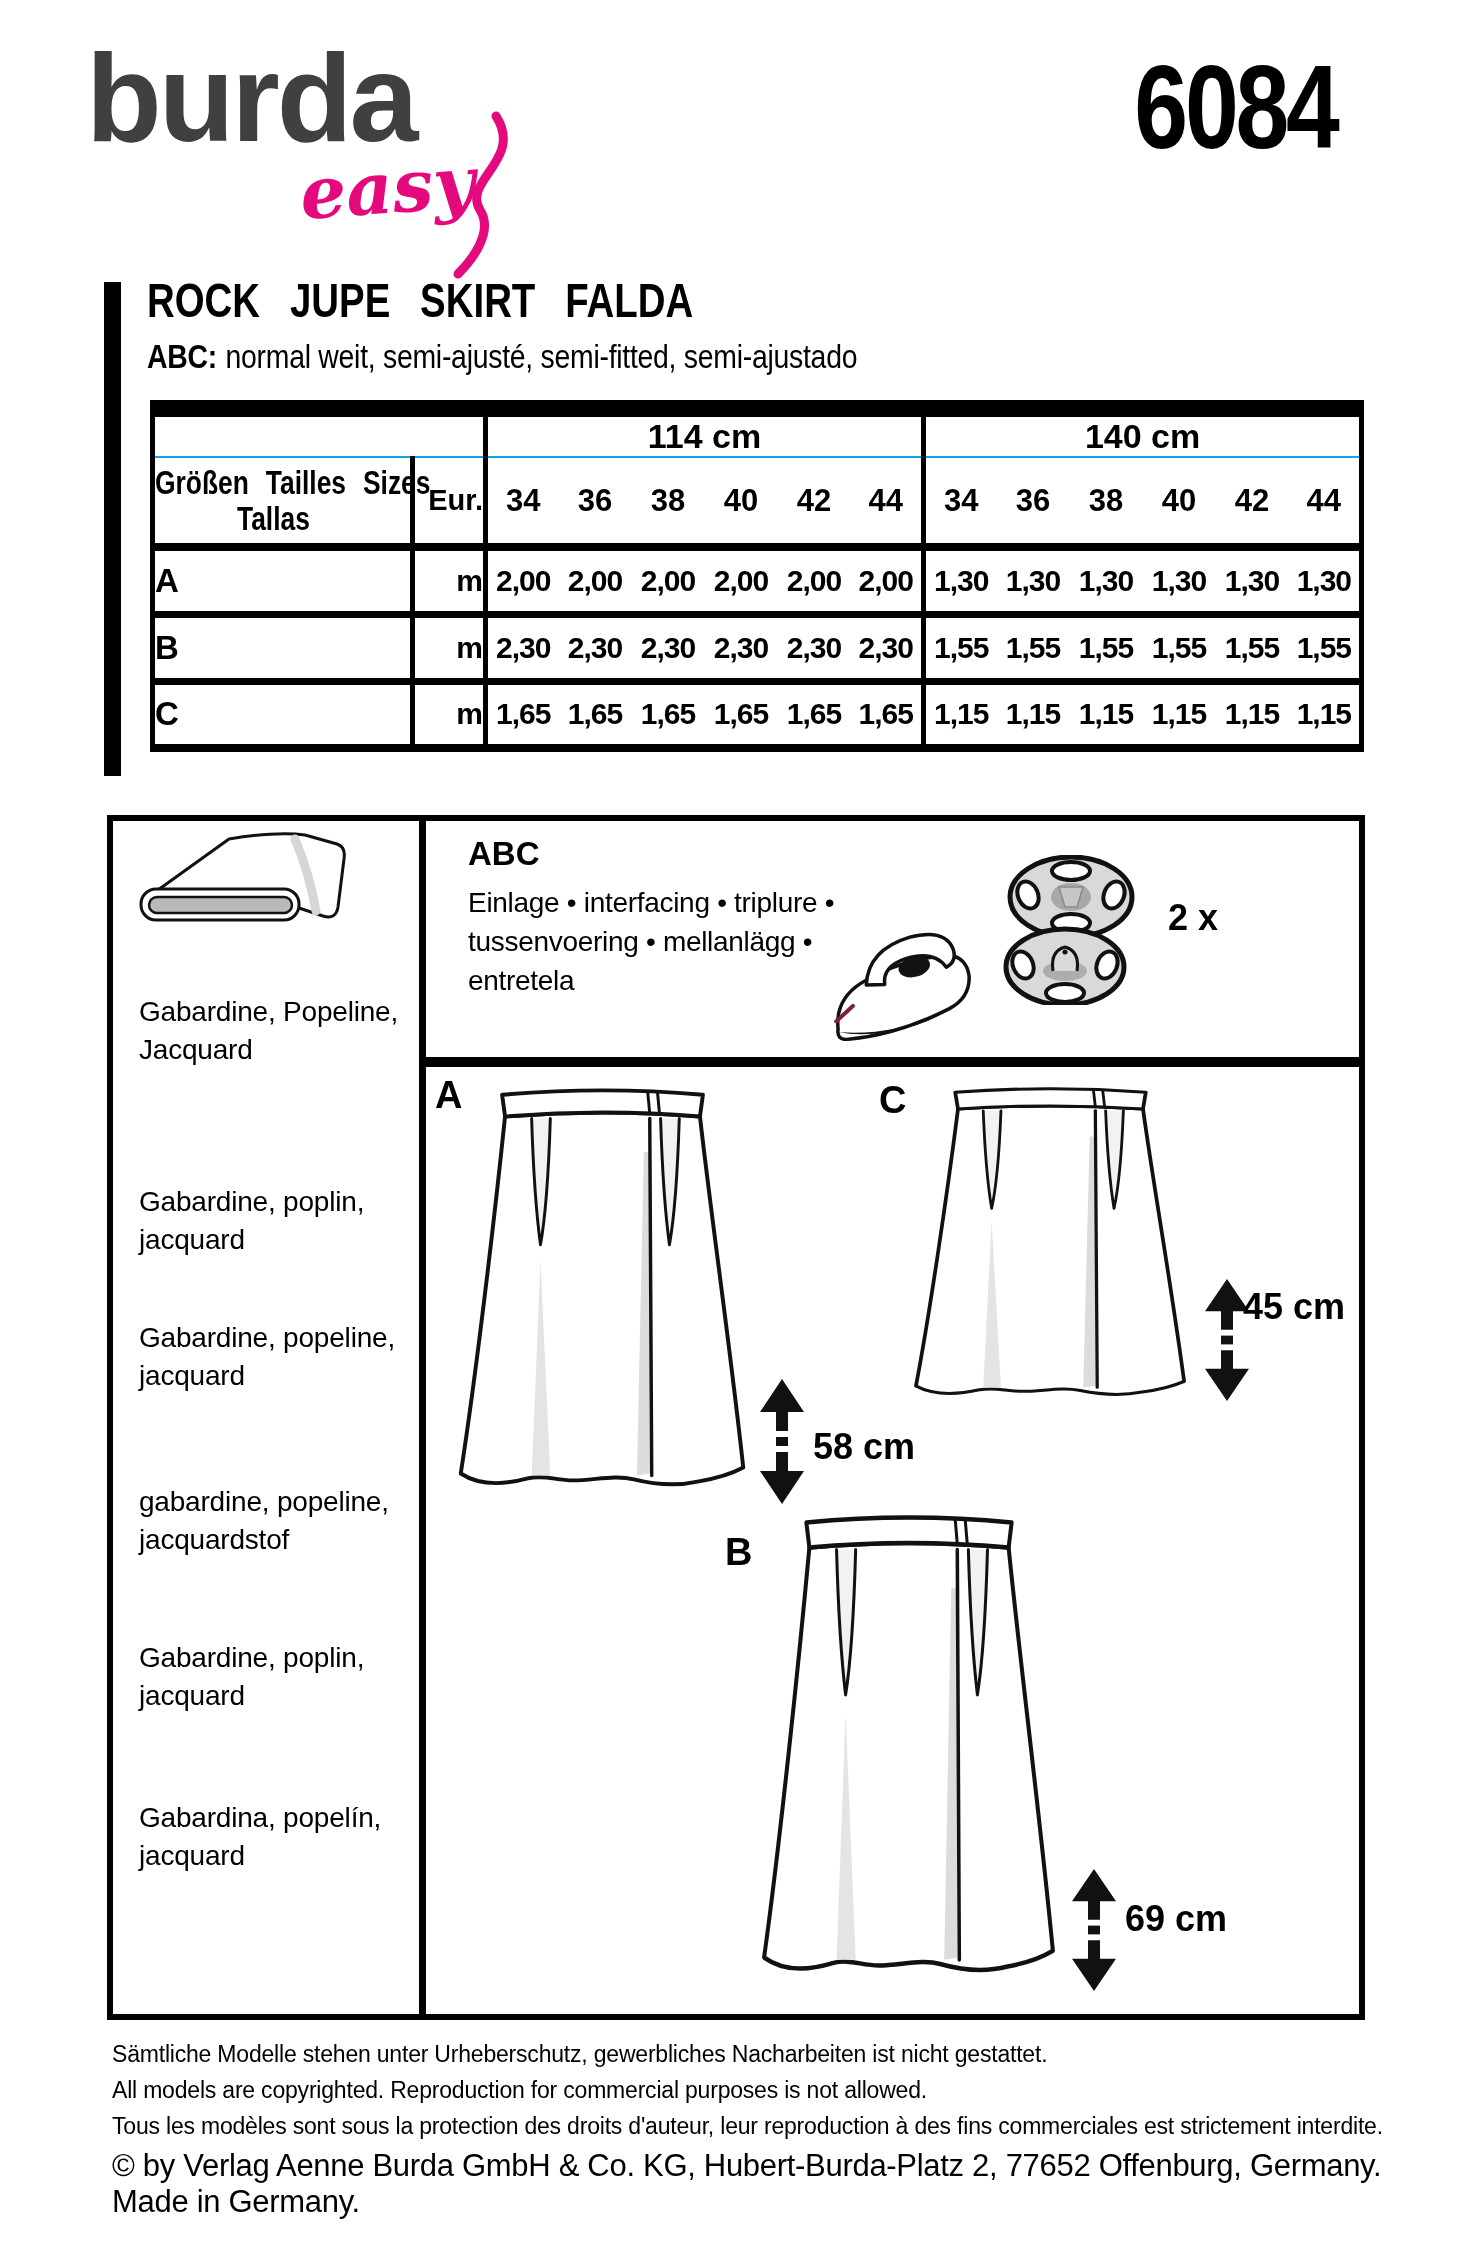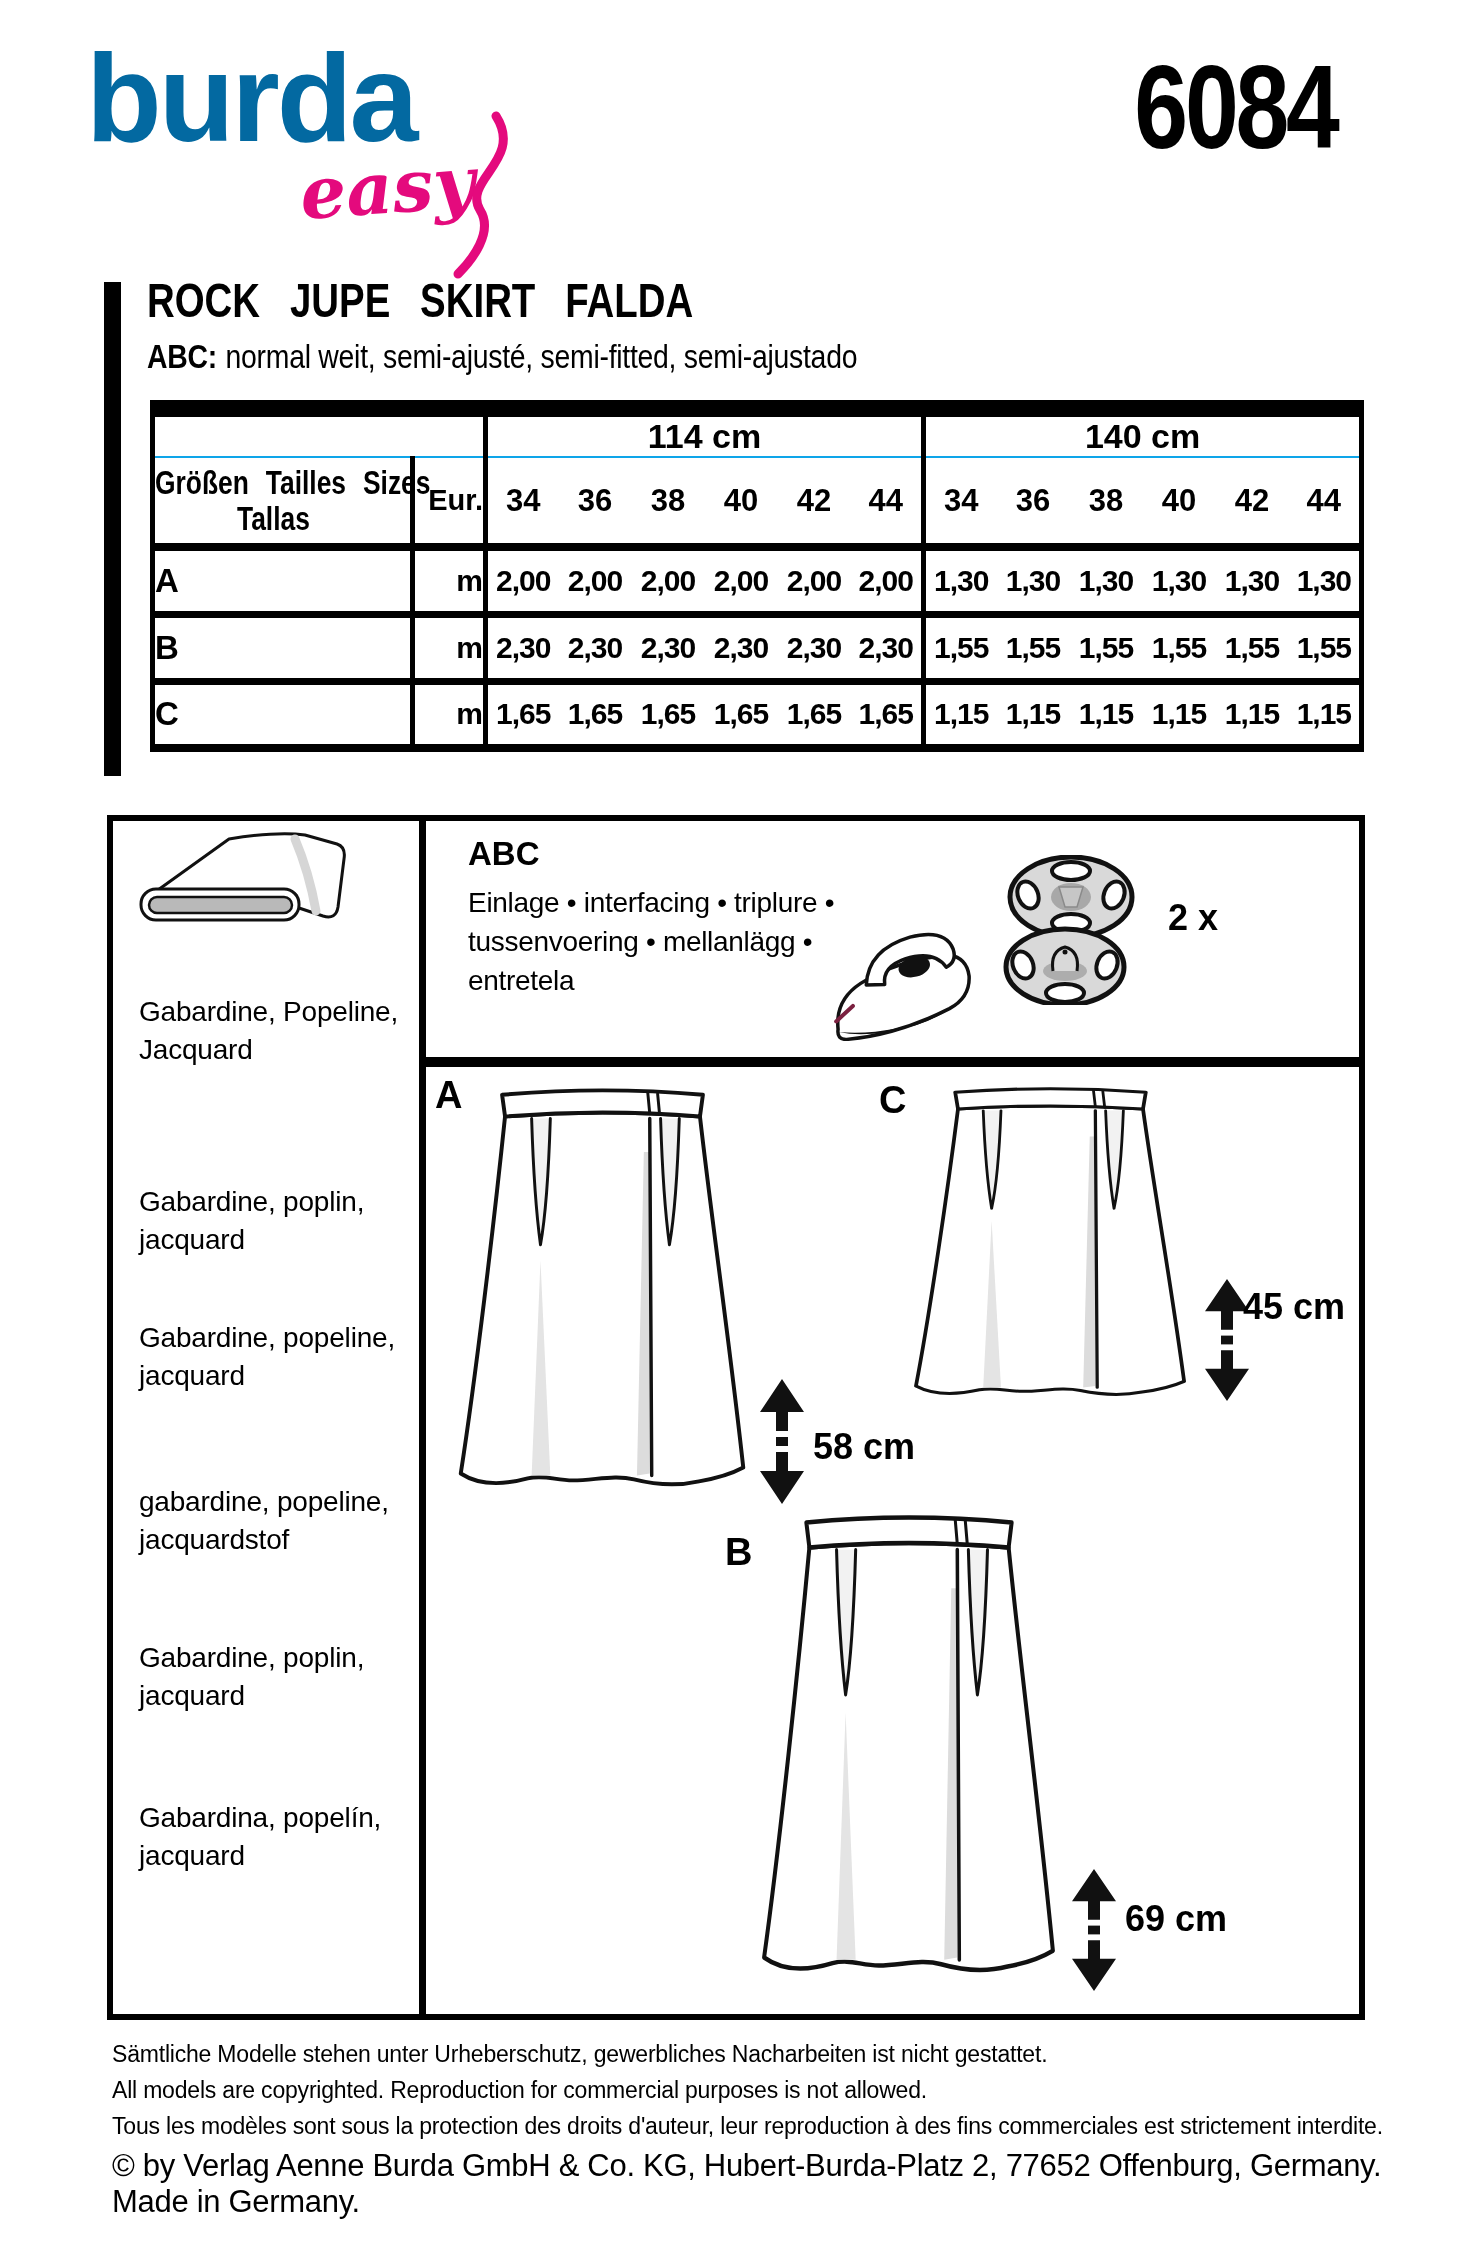--- a/index.html
+++ b/index.html
@@ -1,21 +1,21 @@
 <!DOCTYPE html>
 <html><head>
 <meta charset="utf-8">
 <style>
   html,body{margin:0;padding:0;background:#fff;}
   .page{position:relative;width:1465px;height:2244px;background:#fff;overflow:hidden;
         font-family:"Liberation Sans",sans-serif;color:#000;margin:0 auto;}
 
   
   .logo-burda{position:absolute;left:86px;top:36px;font-size:124px;font-weight:bold;
-              color:#0369a1;letter-spacing:-3px;line-height:1;}
+              color:#404040;letter-spacing:-3px;line-height:1;}
   .logo-easy{position:absolute;left:300px;top:152px;font-size:72px;font-weight:bold;
              font-style:italic;color:#e40a7d;font-family:"DejaVu Serif",serif;
              transform:rotate(-4deg);line-height:1;}
   .logo-swash{position:absolute;left:452px;top:110px;}
   .pattern-number{position:absolute;right:128px;top:48px;font-size:118px;font-weight:bold;
                   letter-spacing:-4px;line-height:1;transform:scaleX(0.82);transform-origin:100% 0;}
 
   .title-bar{position:absolute;left:104px;top:282px;width:17px;height:494px;background:#000;}
   .page-title{position:absolute;left:147px;top:277px;font-size:48px;font-weight:bold;
               white-space:nowrap;word-spacing:24px;transform:scaleX(0.80);transform-origin:0 0;line-height:1;}

